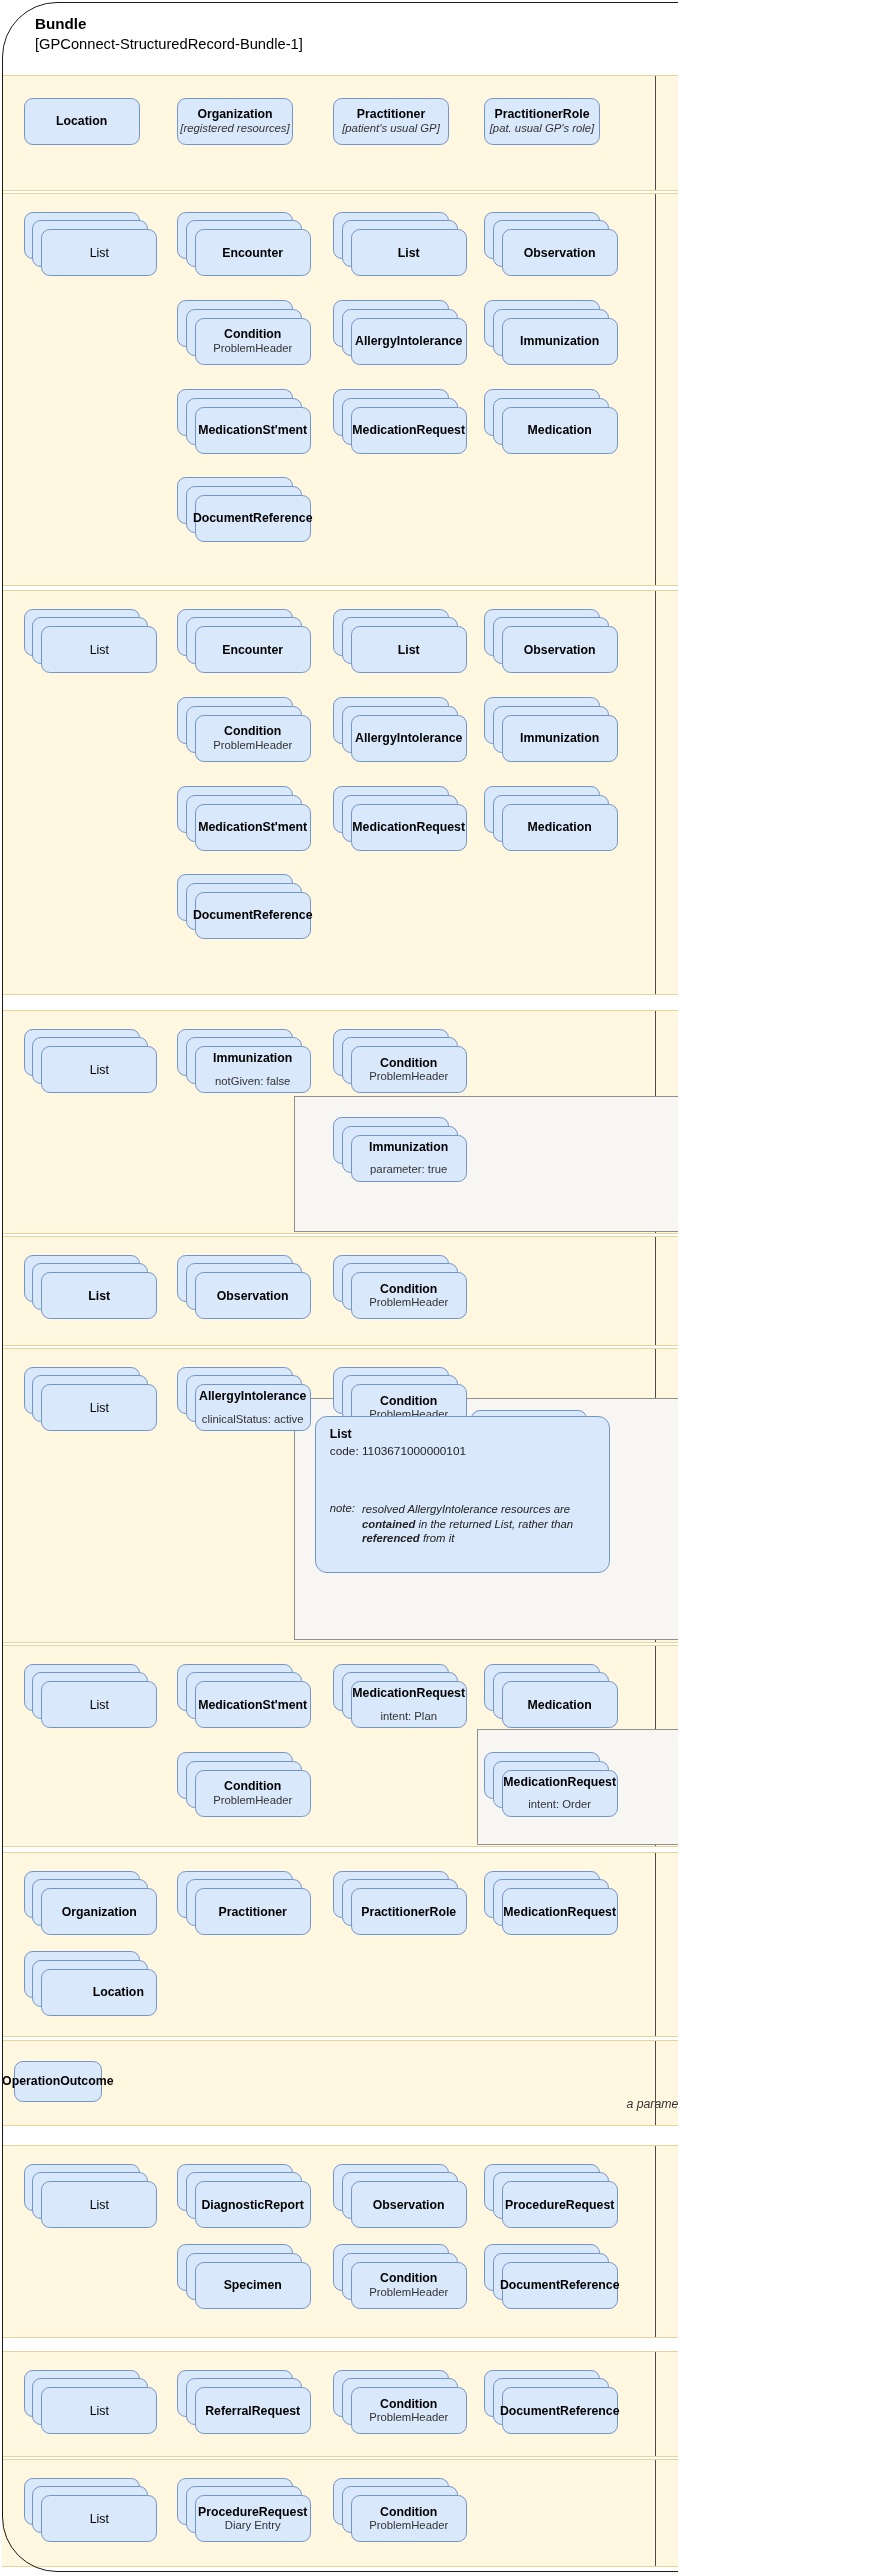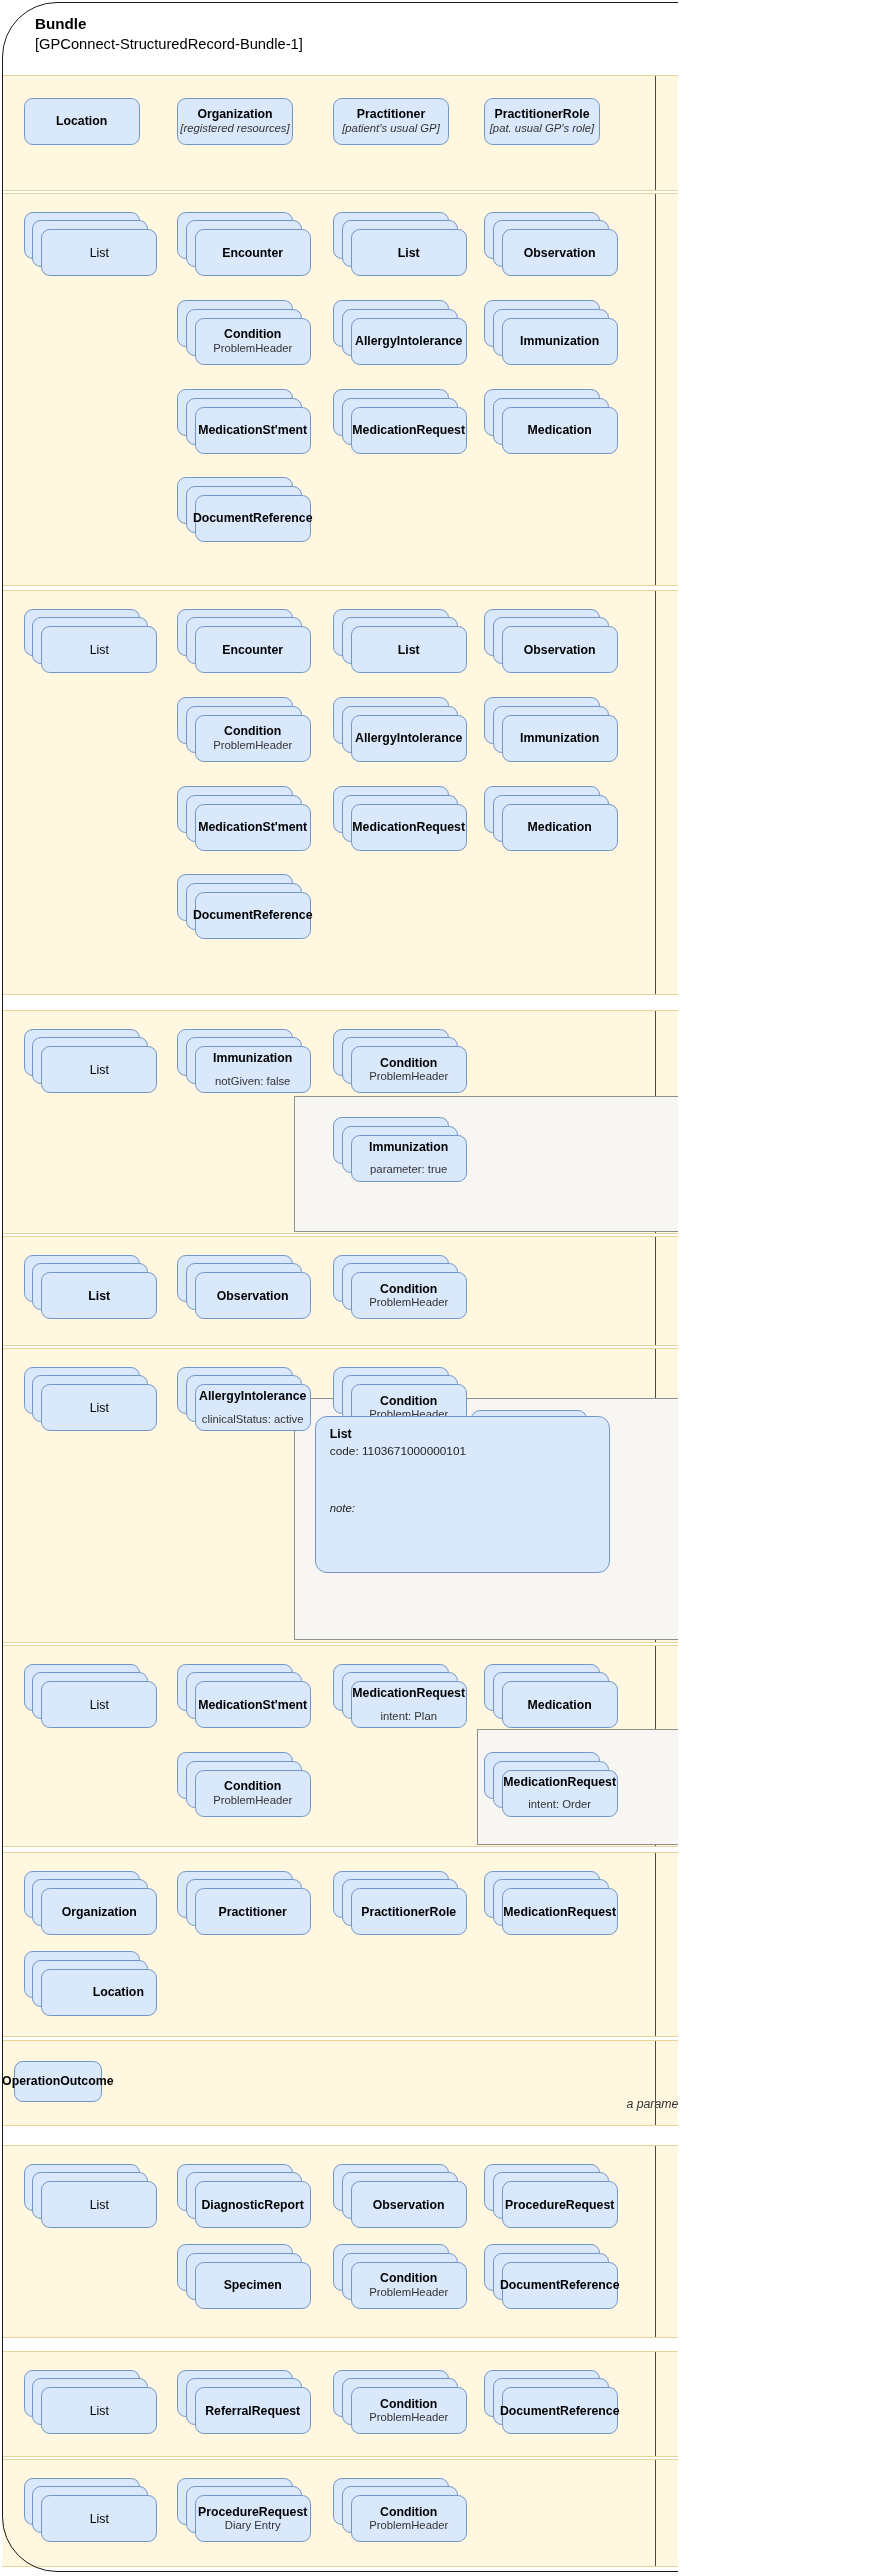--- a/index.html
+++ b/index.html
@@ -493,20 +493,21 @@
 and Intolerances</div>
           <div class="sec-note">returned when
 includeAllergies is set</div>
         </div>
         <div class="sub-note" style="top: 147px;">returned when
 includedResolvedAllergies=true</div>
         <div id="contained-list" style="left: 313px; top: 67px; width: 295px; height: 157px;">
           <div class="cl-title">List</div>
           <div class="cl-code">code: 1103671000000101</div>
           <div class="cl-note-label">note:</div>
+          <div class="cl-note-body">resolved AllergyIntolerance resources are <b>contained</b> in the returned List, rather than <b>referenced</b> from it</div>
         </div>
         <div class="card" style="left: 21.6px; top: 17.7px; width: 134px; height: 65px;">
           <div class="sheet s1" style="width: 116px; height: 47px;"></div>
           <div class="sheet s2" style="width: 116px; height: 47px;"></div>
           <div class="sheet s3" style="width: 116px; height: 47px;">
             <div class="card-label thin">List</div>
           </div>
         </div>
         <div class="card" style="left: 175px; top: 17.7px; width: 134px; height: 65px;">
           <div class="sheet s1" style="width: 116px; height: 47px;"></div>

